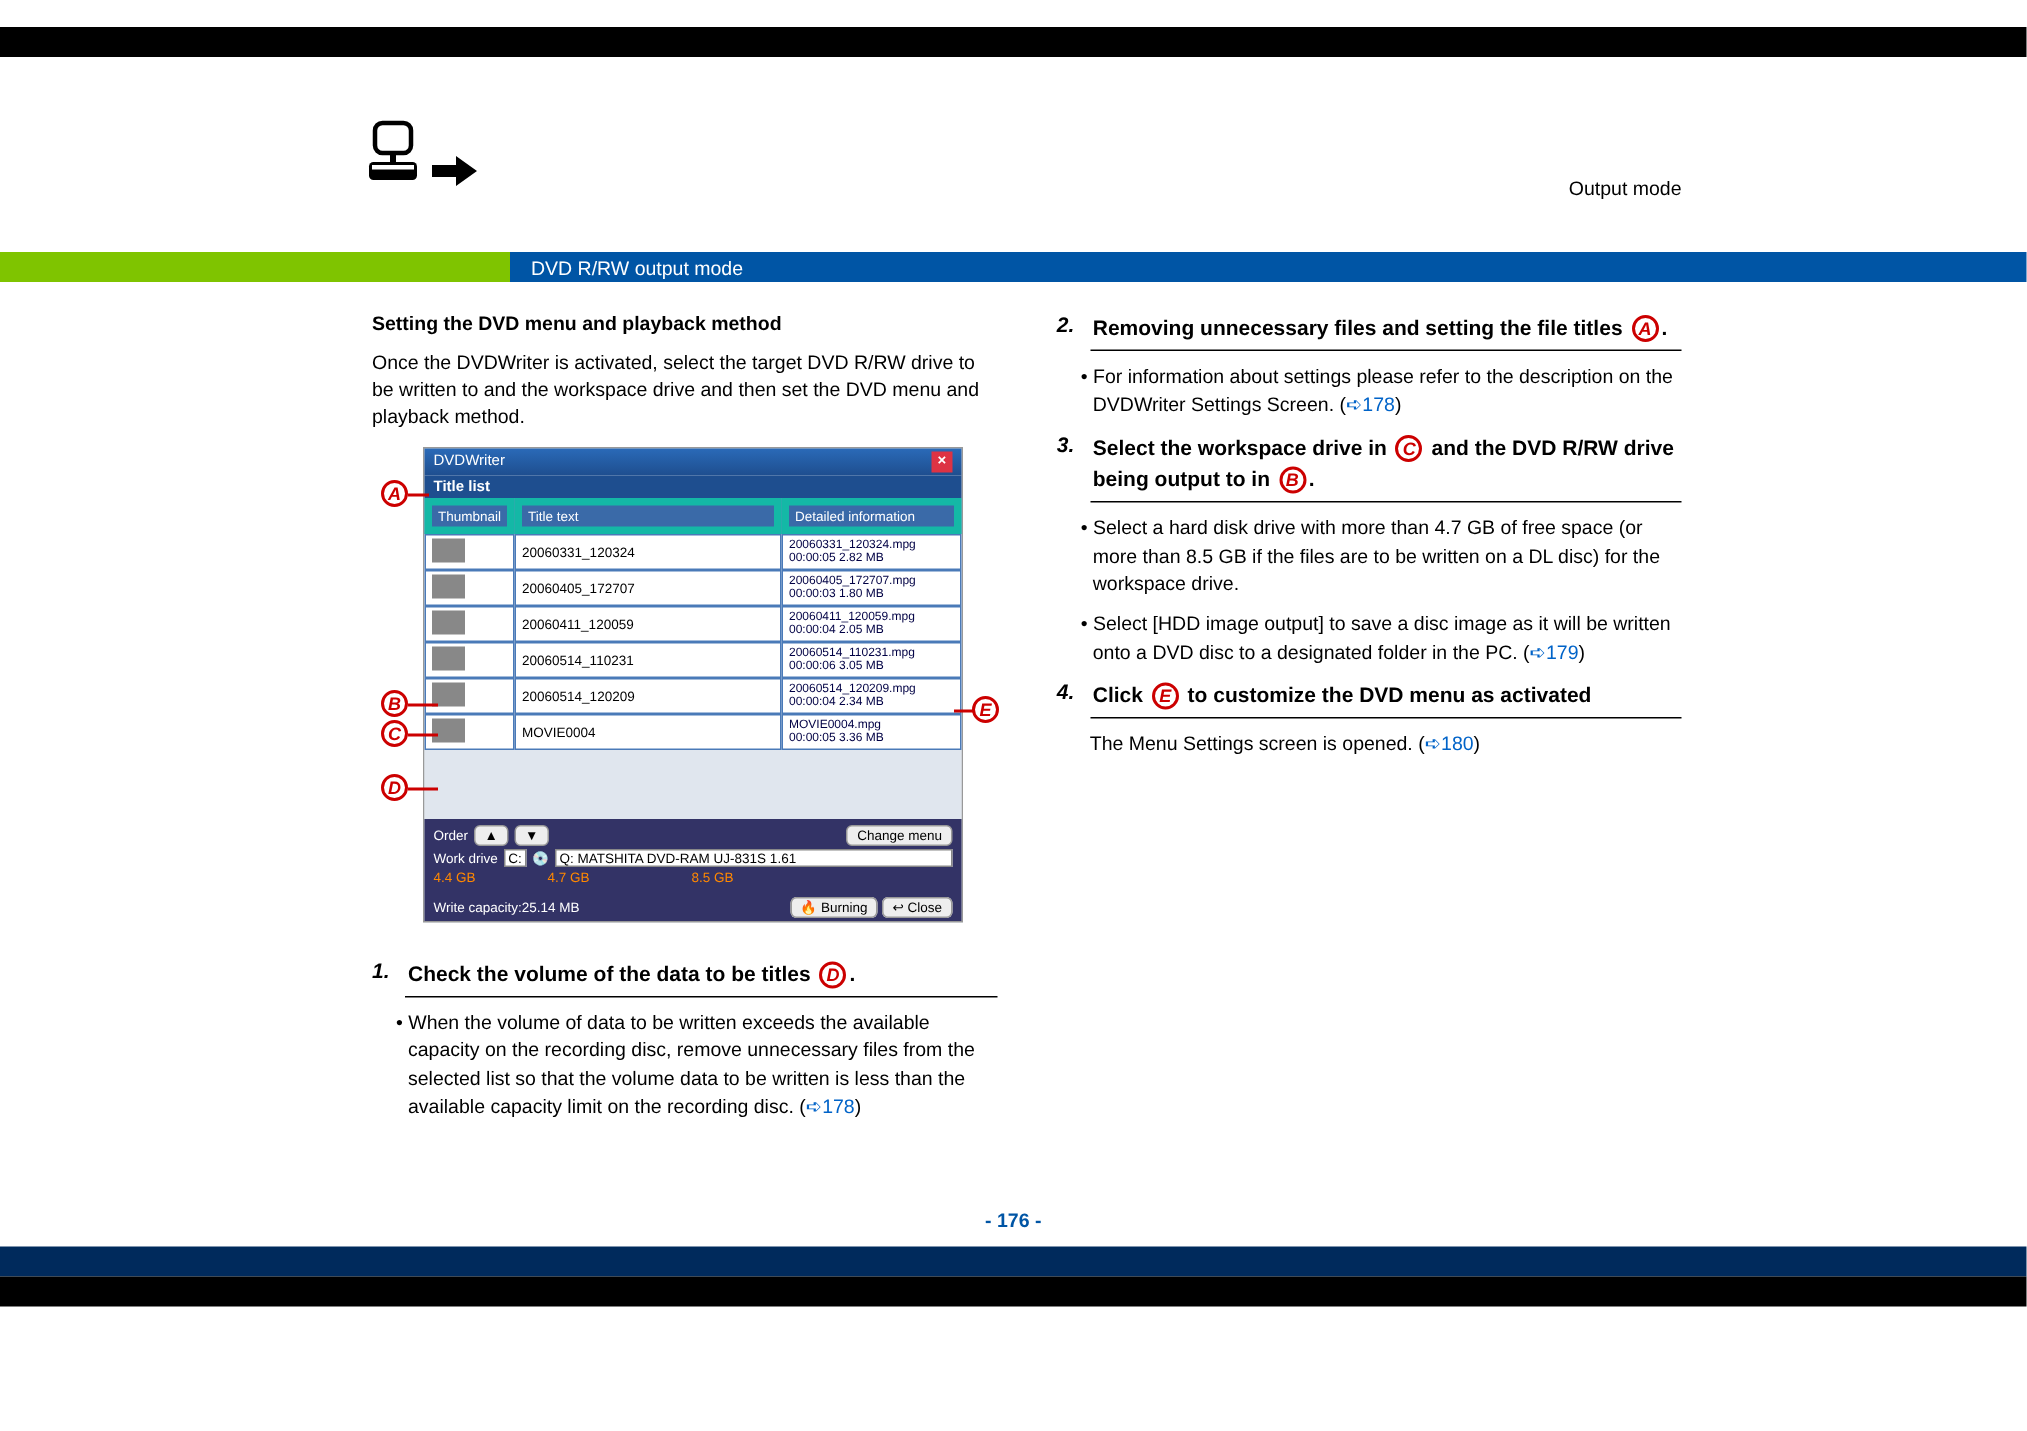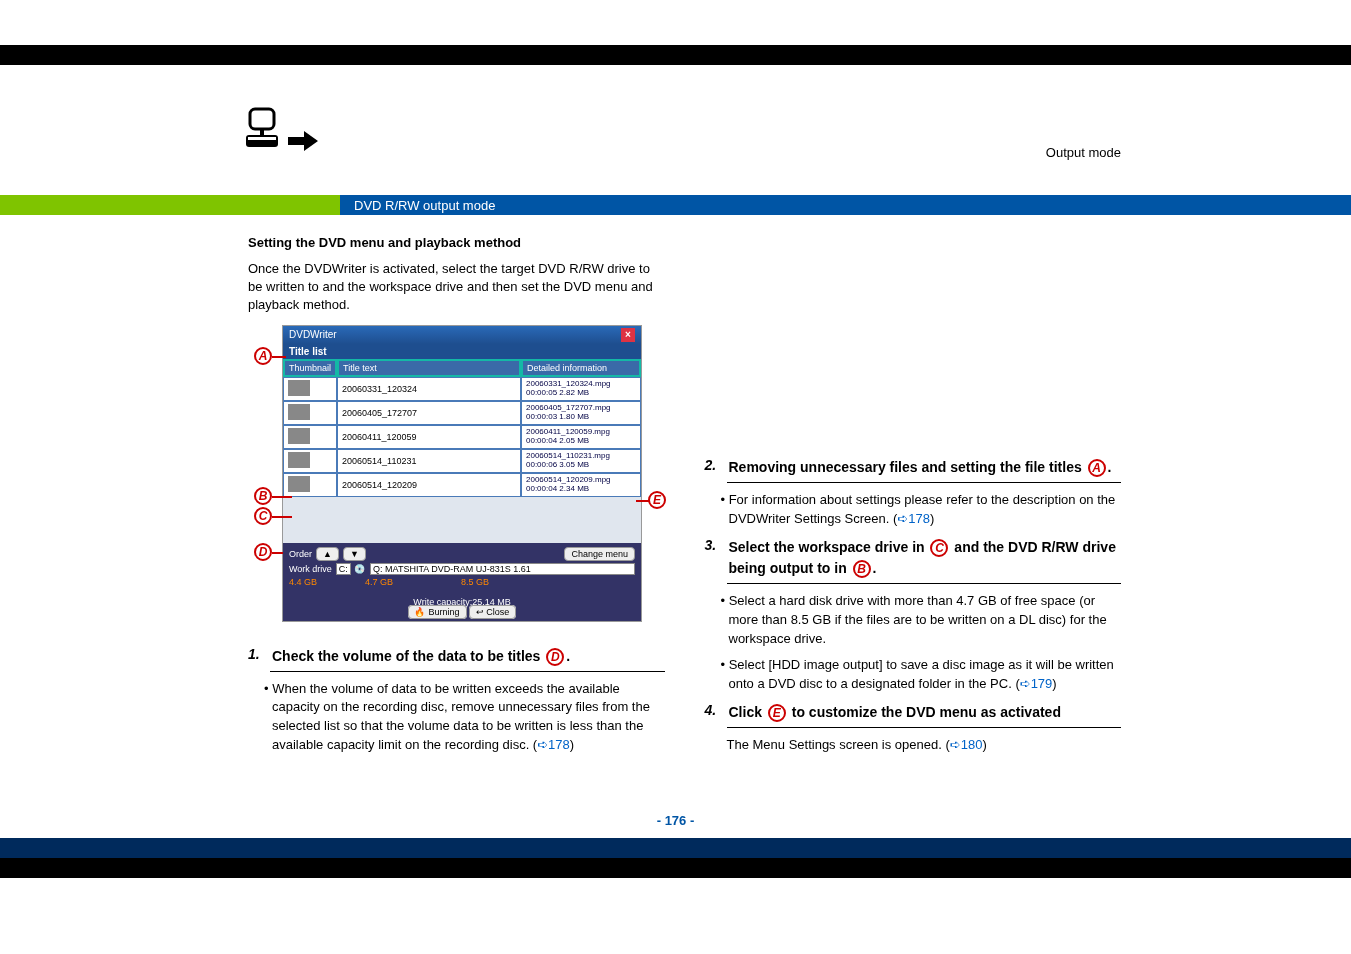--- a/index.html
+++ b/index.html
@@ -1,48 +1,48 @@
 <!DOCTYPE html>
 <html><head>
 <meta charset="utf-8">
 <style>
   * { box-sizing: border-box; margin: 0; padding: 0; }
   body { font-family: Arial, Helvetica, sans-serif; font-size: 13px; color: #000; background: #fff; width: 1351px; }
-  .page { width: 1351px; position: relative; padding: 45px 0 40px 0; }
+  .page { width: 1351px; position: relative; padding: 18px 0 40px 0; }
   .top-bar { height: 20px; background: #000; margin: 0 0 100px 0; }
   .header-row { display: flex; align-items: flex-end; height: 50px; margin-bottom: 2px; position: relative; }
   .green-bar { background: #7fc400; flex: 0 0 340px; height: 20px; align-self: flex-end; }
   .blue-bar { background: #0055a5; flex: 1; height: 20px; align-self: flex-end; position: relative; display: flex; align-items: center; padding-left: 14px; }
   .blue-bar-text { color: #fff; font-size: 13px; }
   .mode-label { position: absolute; right: 230px; top: -20px; font-size: 13px; }
   .icon-area { position: absolute; left: 244px; top: -58px; width: 80px; height: 60px; }
   .computer-icon { display:inline-block; }
   .arrow-icon { display:inline-block; margin-left: 4px; }
-  .content { display: flex; padding: 18px 230px 20px 248px; gap: 40px; align-items: flex-end; }
+  .content { display: flex; padding: 18px 230px 20px 248px; gap: 40px; }
   .col { flex: 1; }
   .heading { font-weight: bold; font-size: 13px; margin-bottom: 10px; }
   .para { font-size: 13px; line-height: 1.4; margin-bottom: 10px; }
   .screenshot-wrap { position: relative; margin-bottom: 24px; }
   .screenshot { width: 360px; border: 1px solid #999; background: #e8eef5; font-size: 9px; margin-left: 34px; }
   .ss-titlebar { background: linear-gradient(#2a6ab8,#1e4e8f); color:#fff; padding:2px 6px; font-size:10px; display:flex; align-items:center; justify-content:space-between; }
   .ss-titlebar .close { background:#d34; color:#fff; width:14px; height:14px; text-align:center; line-height:14px; font-weight:bold; }
   .ss-titlelist { background:#1e4e8f; color:#fff; font-weight:bold; padding:2px 6px; font-size:10px; }
   .ss-table { display:table; width:100%; background:#fff; font-size:9px; }
   .ss-header { display:table-row; background:#3a6aa8; color:#fff; }
-  .ss-header > div { display:table-cell; padding:2px 4px; border:2px solid #14b8a6; font-size:9px; }
+  .ss-header > div { display:table-cell; padding:2px 4px; border:5px solid #14b8a6; font-size:9px; }
   .ss-row { display:table-row; }
   .ss-row > div { display:table-cell; padding:2px 4px; border:1px solid #4a7ab8; vertical-align:middle; }
   .ss-thumb { width:22px; height:16px; background:#888; display:inline-block; }
   .ss-detail { font-size:8px; color:#004; line-height:1.1; }
   .ss-gap { height: 46px; background:#e0e6ee; }
   .ss-bottom { background:#336; color:#fff; padding:4px 6px; font-size:9px; position:relative; }
   .ss-bottom .row { display:flex; align-items:center; gap:4px; margin-bottom:2px; }
   .ss-btn { background:#eee; color:#000; border:1px solid #999; border-radius:4px; padding:1px 6px; font-size:9px; }
   .ss-select { background:#fff; color:#000; font-size:9px; padding:0 2px; border:1px solid #888; }
-  .ss-cap { background:#336; color:#fff; padding:4px 6px; font-size:9px; display:flex; justify-content:space-between; align-items:center;flex-direction:column; }
+  .ss-cap { background:#336; color:#fff; padding:4px 6px; font-size:9px; display:flex; justify-content:space-between; align-items:center; }
   .ss-orange { color:#f80; font-size:9px; }
   .callout { position:absolute; width:18px; height:18px; border:2px solid #c00; border-radius:50%; background:#fff; color:#c00; font-weight:bold; font-size:12px; text-align:center; line-height:15px; font-style:italic; }
   .callout-line { position:absolute; background:#c00; height:2px; }
   .step { display:flex; gap:6px; margin-bottom:4px; }
   .step-num { font-weight:bold; font-style:italic; font-size:14px; flex-shrink:0; width:18px; }
   .step-body { font-weight:bold; font-size:14px; line-height:1.5; }
   .step-body .inline-callout { display:inline-flex; width:18px; height:18px; border:2px solid #c00; border-radius:50%; background:#fff; color:#c00; font-weight:bold; font-size:12px; align-items:center; justify-content:center; font-style:italic; vertical-align:middle; margin:0 2px; }
   .step-underline { border-bottom: 1px solid #000; height:1px; margin: 4px 0 8px 22px; }
   .sub-bullet { font-size:13px; line-height:1.45; margin-bottom: 8px; padding-left: 24px; text-indent: -8px; }
   .link { color:#0063c8; }
@@ -134,20 +134,25 @@
             <div class="ss-row">
                 <div><span class="ss-thumb"></span></div>
                 <div>20060514_110231</div>
                 <div class="ss-detail"><span>20060514_110231.mpg</span><br><span>00:00:06 3.05 MB</span></div>
               </div>
             <div class="ss-row">
                 <div><span class="ss-thumb"></span></div>
                 <div>20060514_120209</div>
                 <div class="ss-detail"><span>20060514_120209.mpg</span><br><span>00:00:04 2.34 MB</span></div>
               </div>
+            <div class="ss-row">
+                <div><span class="ss-thumb"></span></div>
+                <div>MOVIE0004</div>
+                <div class="ss-detail"><span>MOVIE0004.mpg</span><br><span>00:00:05 3.36 MB</span></div>
+              </div>
           </div>
           <div class="ss-gap"></div>
           <div class="ss-bottom">
             <div class="row">
               <span>Order</span>
               <span class="ss-btn">▲</span>
               <span class="ss-btn">▼</span>
               <span style="flex:1"></span>
               <span class="ss-btn">Change menu</span>
             </div>

